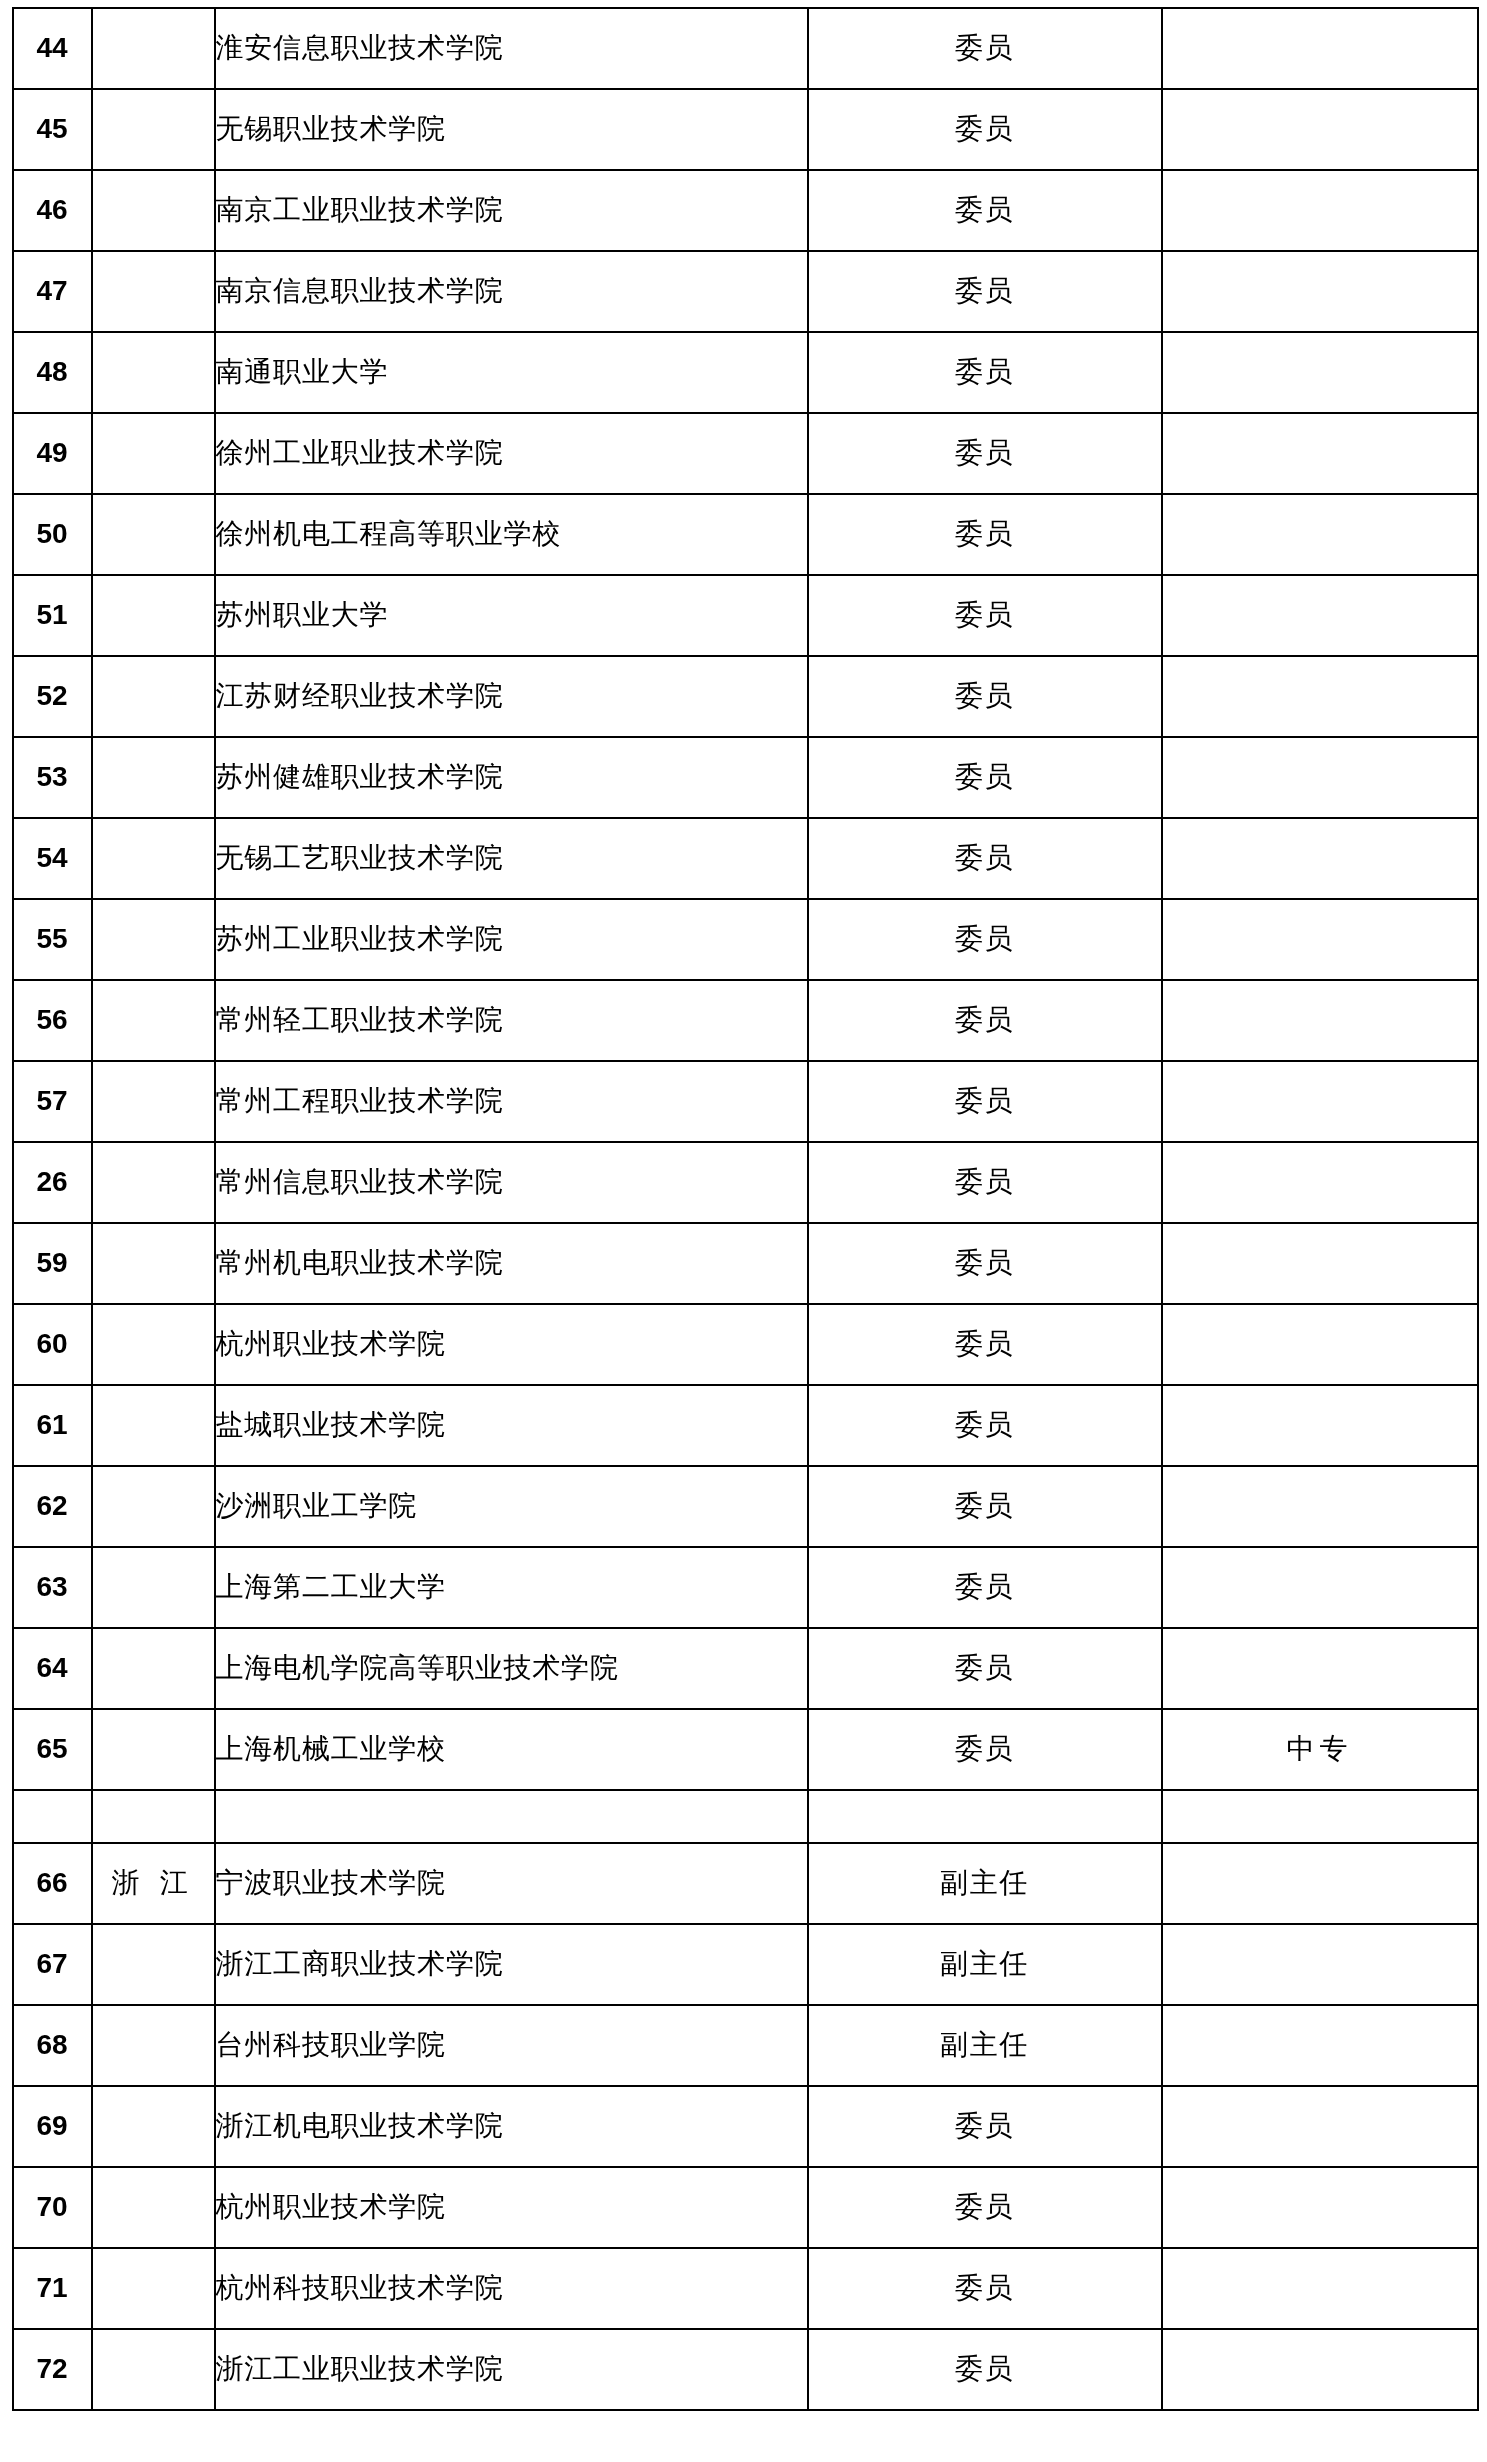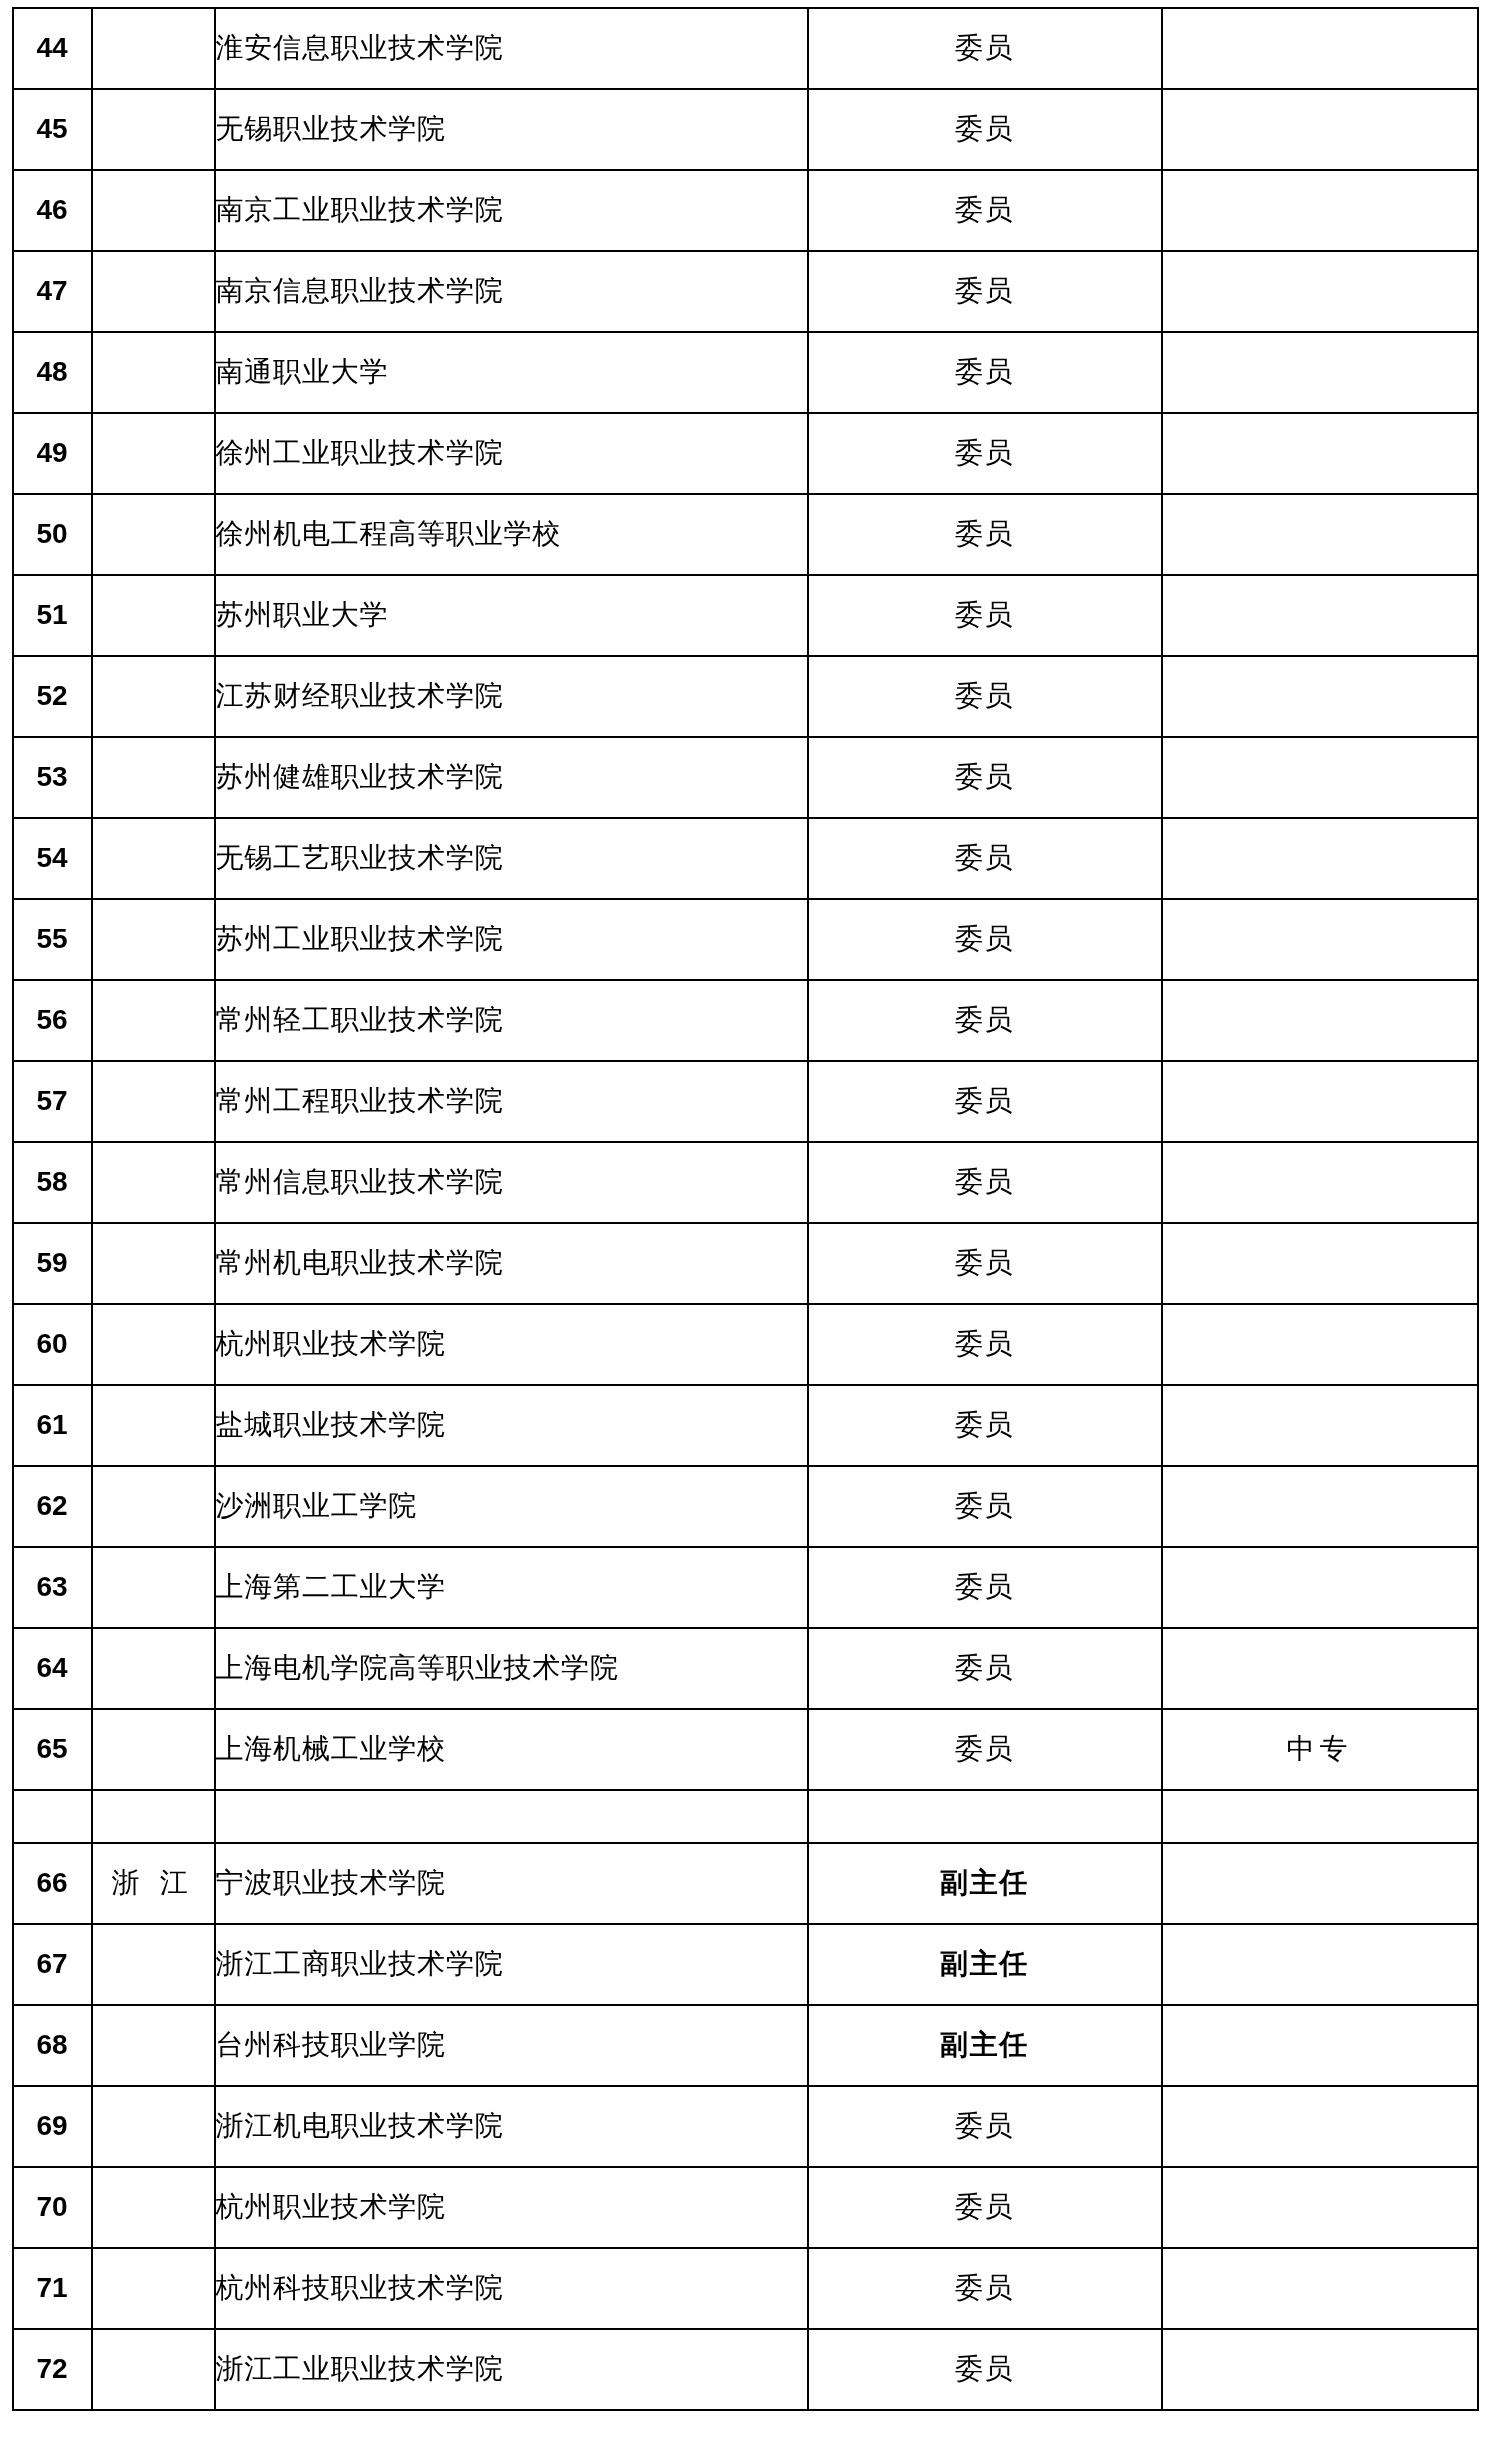--- a/index.html
+++ b/index.html
@@ -58,21 +58,21 @@
     font-size: 29px;
     letter-spacing: 0.8px;
   }
   .cell-role {
     text-align: center;
     font-size: 28px;
     letter-spacing: 1.6px;
     margin-top: 20px;
   }
   .cell-role.bold {
-    font-weight: bold;
+    font-weight: normal;
     border-radius: 13px;
   }
   .cell-note {
     text-align: center;
     font-weight: normal;
     font-size: 28px;
     letter-spacing: 5px;
   }
   tr.spacer-row td {
     height: 51px;
@@ -183,21 +183,21 @@
           <td class="cell-note"></td>
         </tr>
         <tr>
           <td class="cell-index">57</td>
           <td class="cell-region"></td>
           <td class="cell-school">常州工程职业技术学院</td>
           <td class="cell-role">委员</td>
           <td class="cell-note"></td>
         </tr>
         <tr>
-          <td class="cell-index">58</td>
+          <td class="cell-index">26</td>
           <td class="cell-region"></td>
           <td class="cell-school">常州信息职业技术学院</td>
           <td class="cell-role">委员</td>
           <td class="cell-note"></td>
         </tr>
         <tr>
           <td class="cell-index">59</td>
           <td class="cell-region"></td>
           <td class="cell-school">常州机电职业技术学院</td>
           <td class="cell-role">委员</td>

